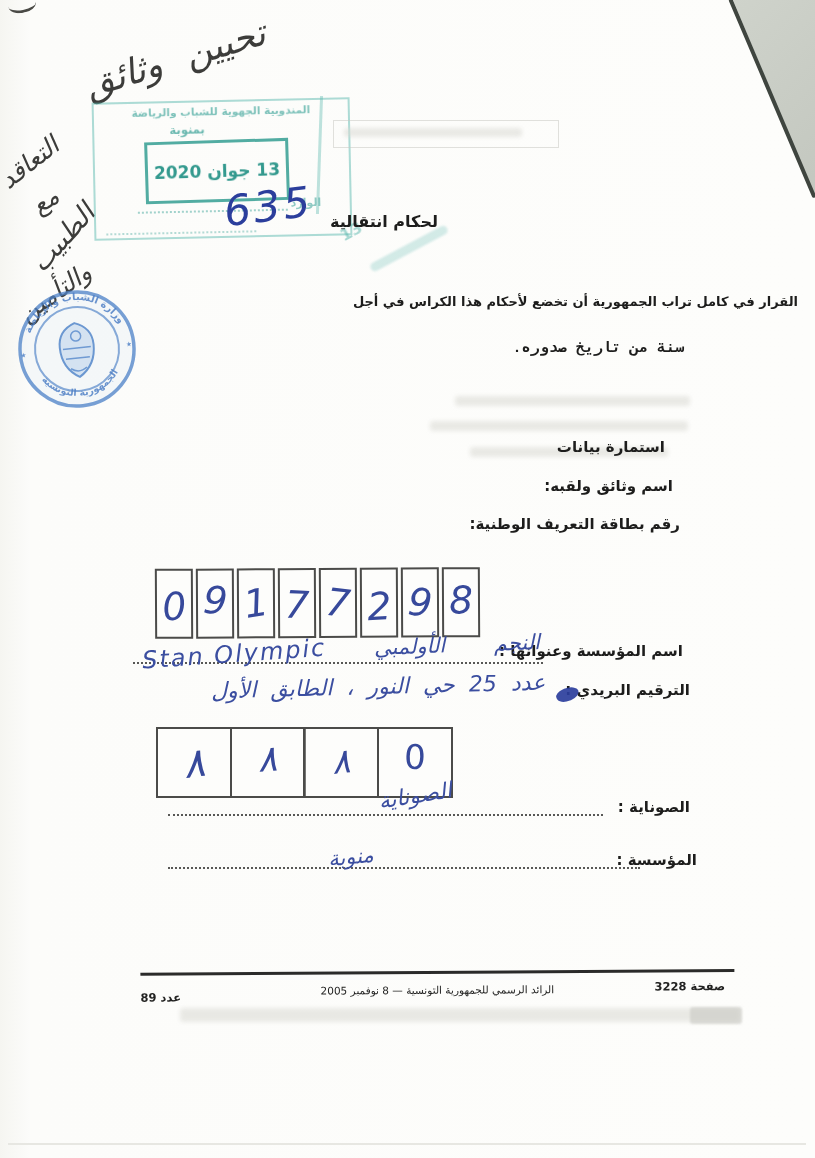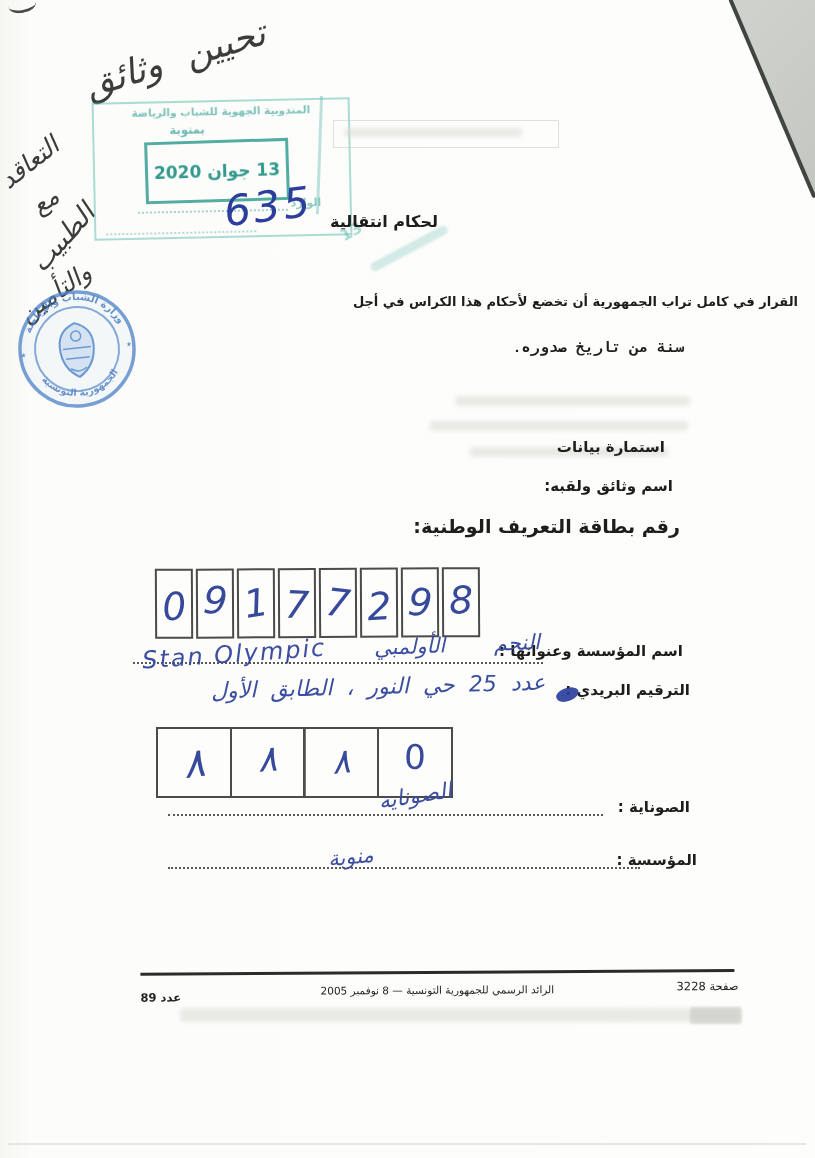--- a/index.html
+++ b/index.html
@@ -108,21 +108,21 @@
 
   <div class="abs print rtl" style="right:17px;top:294px;font-size:13px;">القرار في كامل تراب الجمهورية أن تخضع لأحكام هذا الكراس في أجل</div>
   <div class="abs print rtl" style="right:131px;top:338px;font-size:15px;font-family:Liberation Mono, monospace;">سنة من تاريخ صدوره.</div>
 
   <div class="abs ghost" style="left:455px;top:396px;width:235px;height:10px;"></div>
   <div class="abs ghost" style="left:430px;top:421px;width:258px;height:10px;"></div>
   <div class="abs ghost" style="left:470px;top:447px;width:198px;height:10px;"></div>
 
   <div class="abs print rtl" style="right:150px;top:438px;font-size:15px;">استمارة بيانات</div>
   <div class="abs print rtl" style="right:142px;top:477px;font-size:15px;">اسم وثائق ولقبه:</div>
-  <div class="abs print rtl" style="right:135px;top:515px;font-size:19px;">رقم بطاقة التعريف الوطنية:</div>
+  <div class="abs print rtl" style="right:135px;top:515px;font-size:15px;">رقم بطاقة التعريف الوطنية:</div>
 
   <div class="abs cellrow idrow" style="left:155px;top:568px;">
     <div class="cell">
         <span class="digit">0</span>
       </div>
     <div class="cell">
         <span class="digit">9</span>
       </div>
     <div class="cell">
         <span class="digit">1</span>
@@ -171,21 +171,21 @@
   <div class="abs print rtl" style="right:125px;top:798px;font-size:15px;">الصوناية :</div>
   <div class="abs dots" style="left:168px;top:814px;width:435px;"></div>
   <div class="abs hw rtl" style="left:378px;top:783px;font-size:22px;font-style:italic;letter-spacing:2px;transform:rotate(-9deg);">الصوناية</div>
 
   <div class="abs print rtl" style="right:118px;top:851px;font-size:15px;">المؤسسة :</div>
   <div class="abs dots" style="left:168px;top:867px;width:472px;"></div>
   <div class="abs hw rtl" style="left:328px;top:845px;font-size:21px;font-style:italic;letter-spacing:2px;transform:rotate(-6deg);">منوبة</div>
 
   <div class="abs" style="left:0;top:0;width:815px;height:1158px;transform:rotate(-.35deg);pointer-events:none;">
     <div class="abs" style="left:138px;top:971px;width:594px;height:2.5px;background:#2b2b2a;"></div>
-    <div class="abs rtl" style="left:674px;top:981px;font-size:11.5px;font-weight:normal;color:#232322;">صفحة 3228</div>
+    <div class="abs rtl" style="left:652px;top:981px;font-size:11.5px;font-weight:bold;color:#232322;">صفحة 3228</div>
     <div class="abs rtl" style="left:318px;top:984px;font-size:10.5px;color:#232322;">الرائد الرسمي للجمهورية التونسية — 8 نوفمبر 2005</div>
     <div class="abs rtl" style="left:138px;top:989px;font-size:11.5px;font-weight:bold;color:#232322;">عدد 89</div>
   </div>
 
   <div class="abs ghost" style="left:180px;top:1008px;width:560px;height:14px;"></div>
   <div class="abs" style="left:690px;top:1007px;width:52px;height:17px;background:#c9c9c3;filter:blur(1px);opacity:.6;border-radius:3px;"></div>
   <div class="abs" style="left:8px;top:1143px;width:798px;height:1.5px;background:#e7e7e2;"></div>
 
 </div>
 

